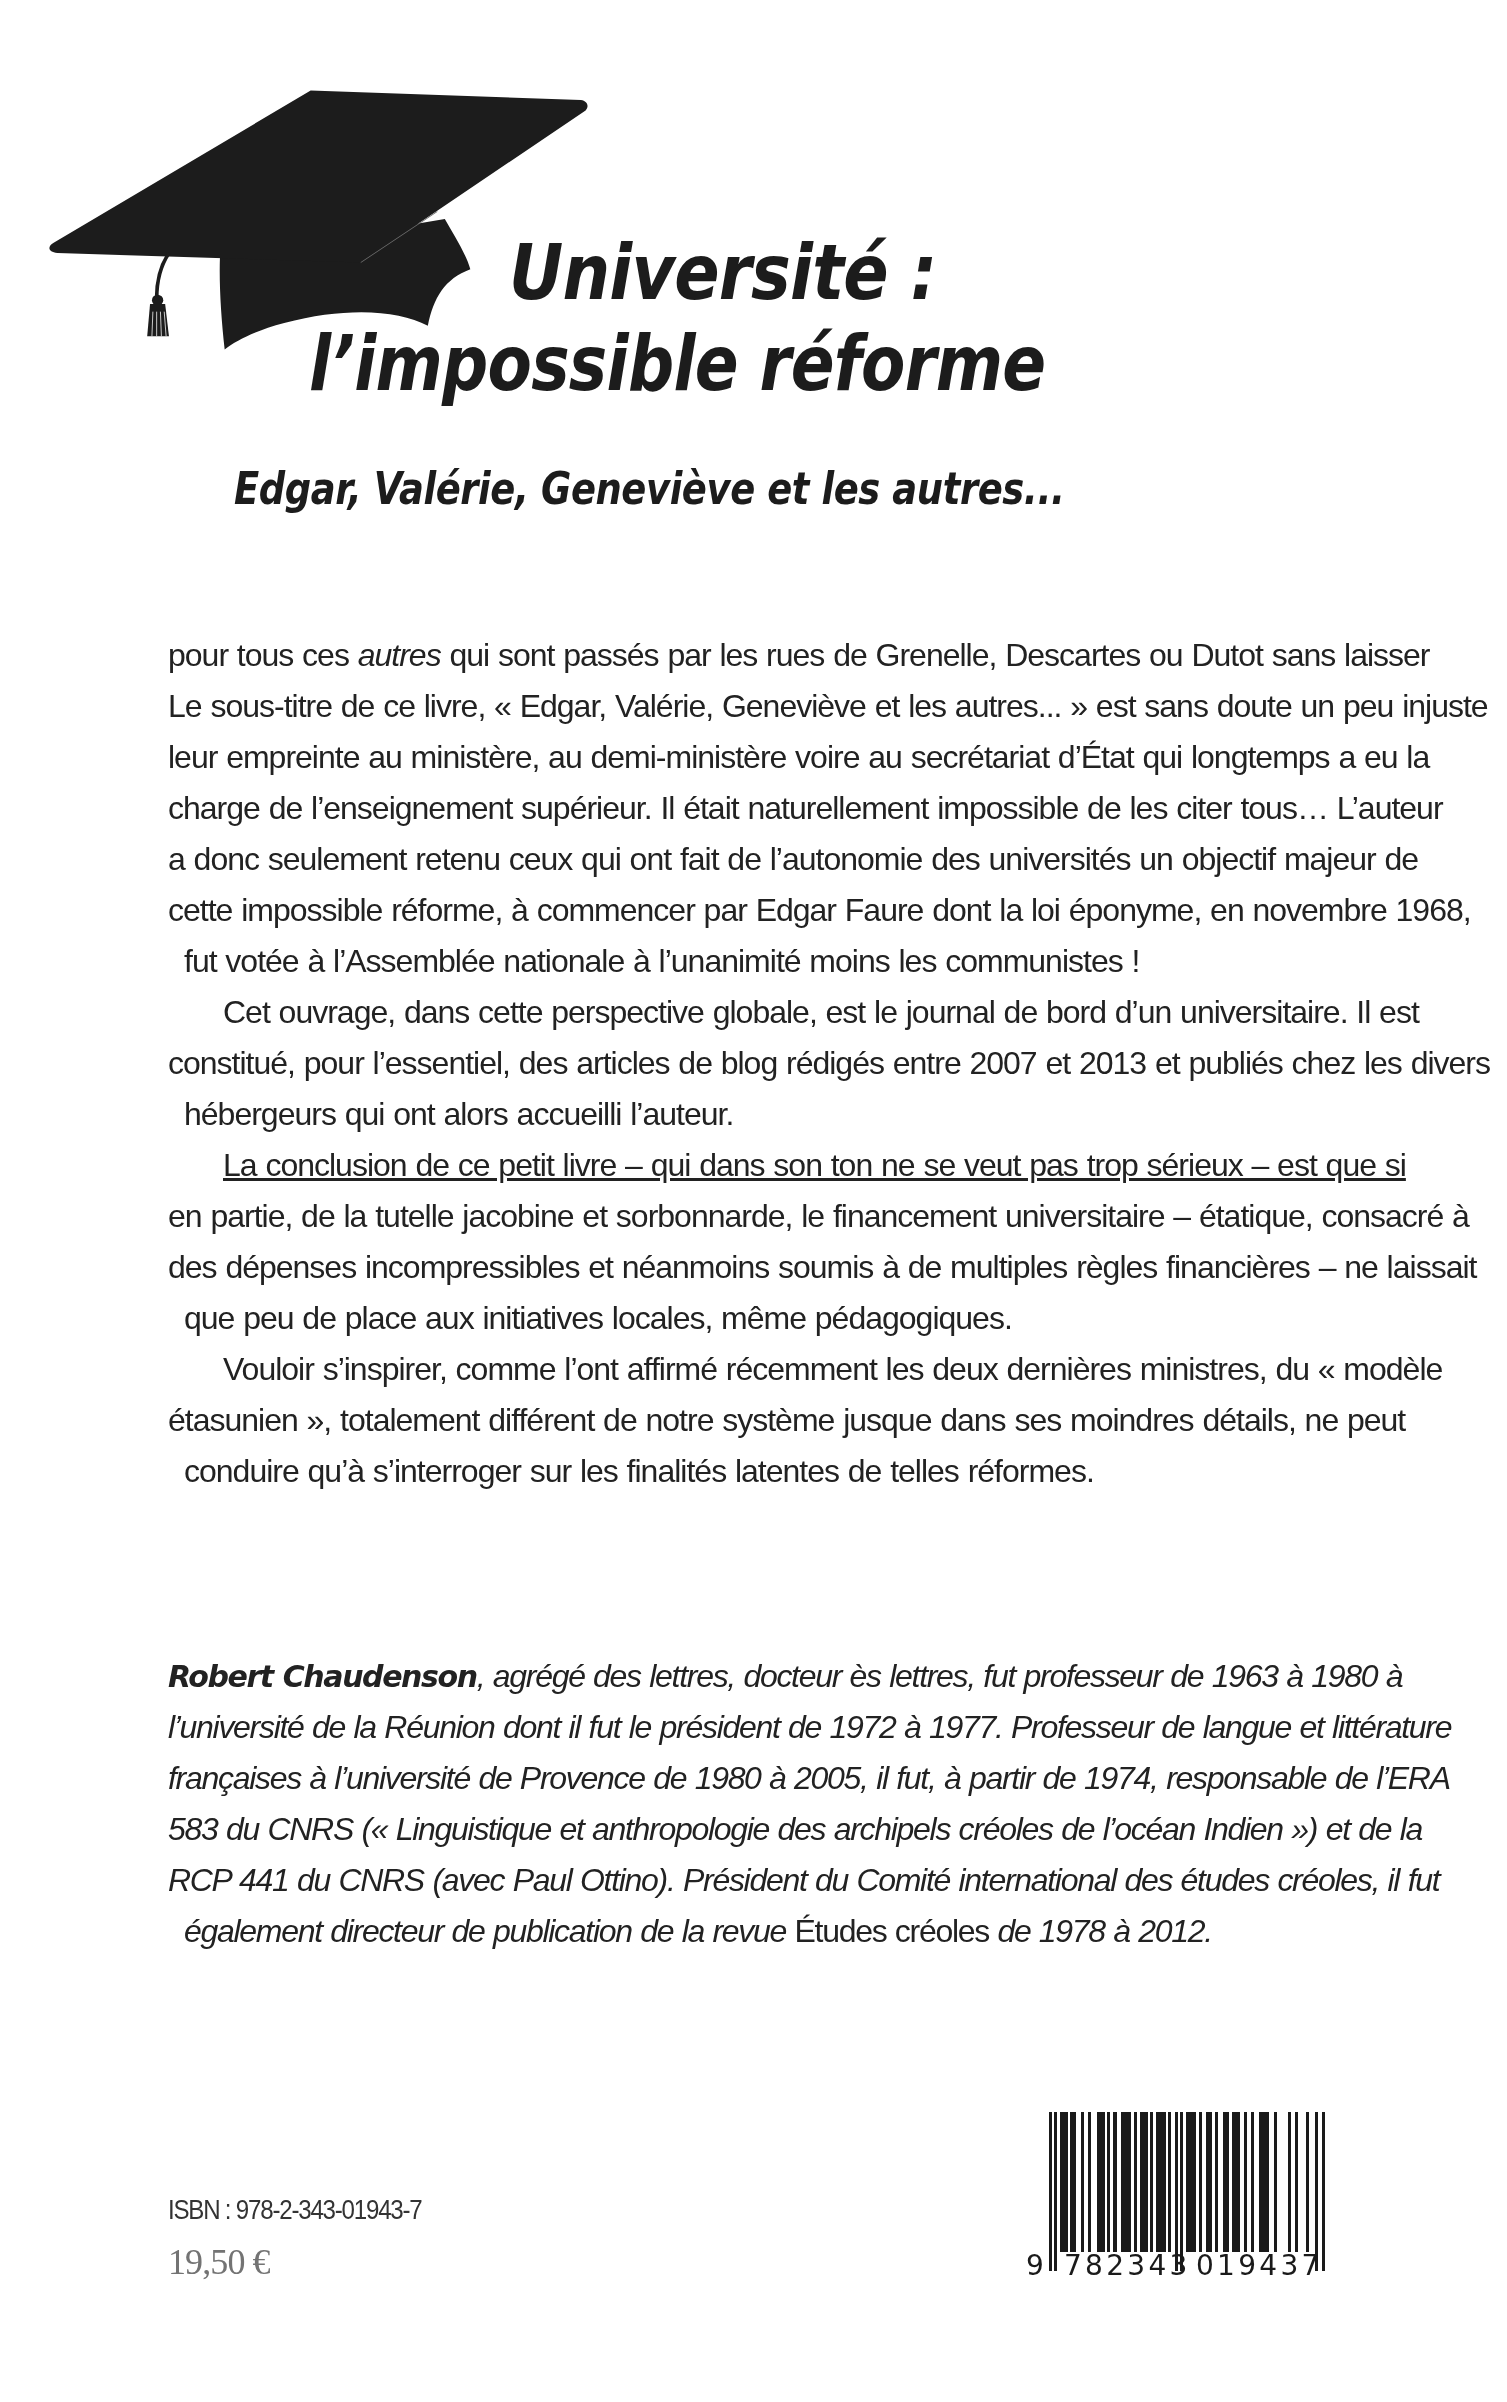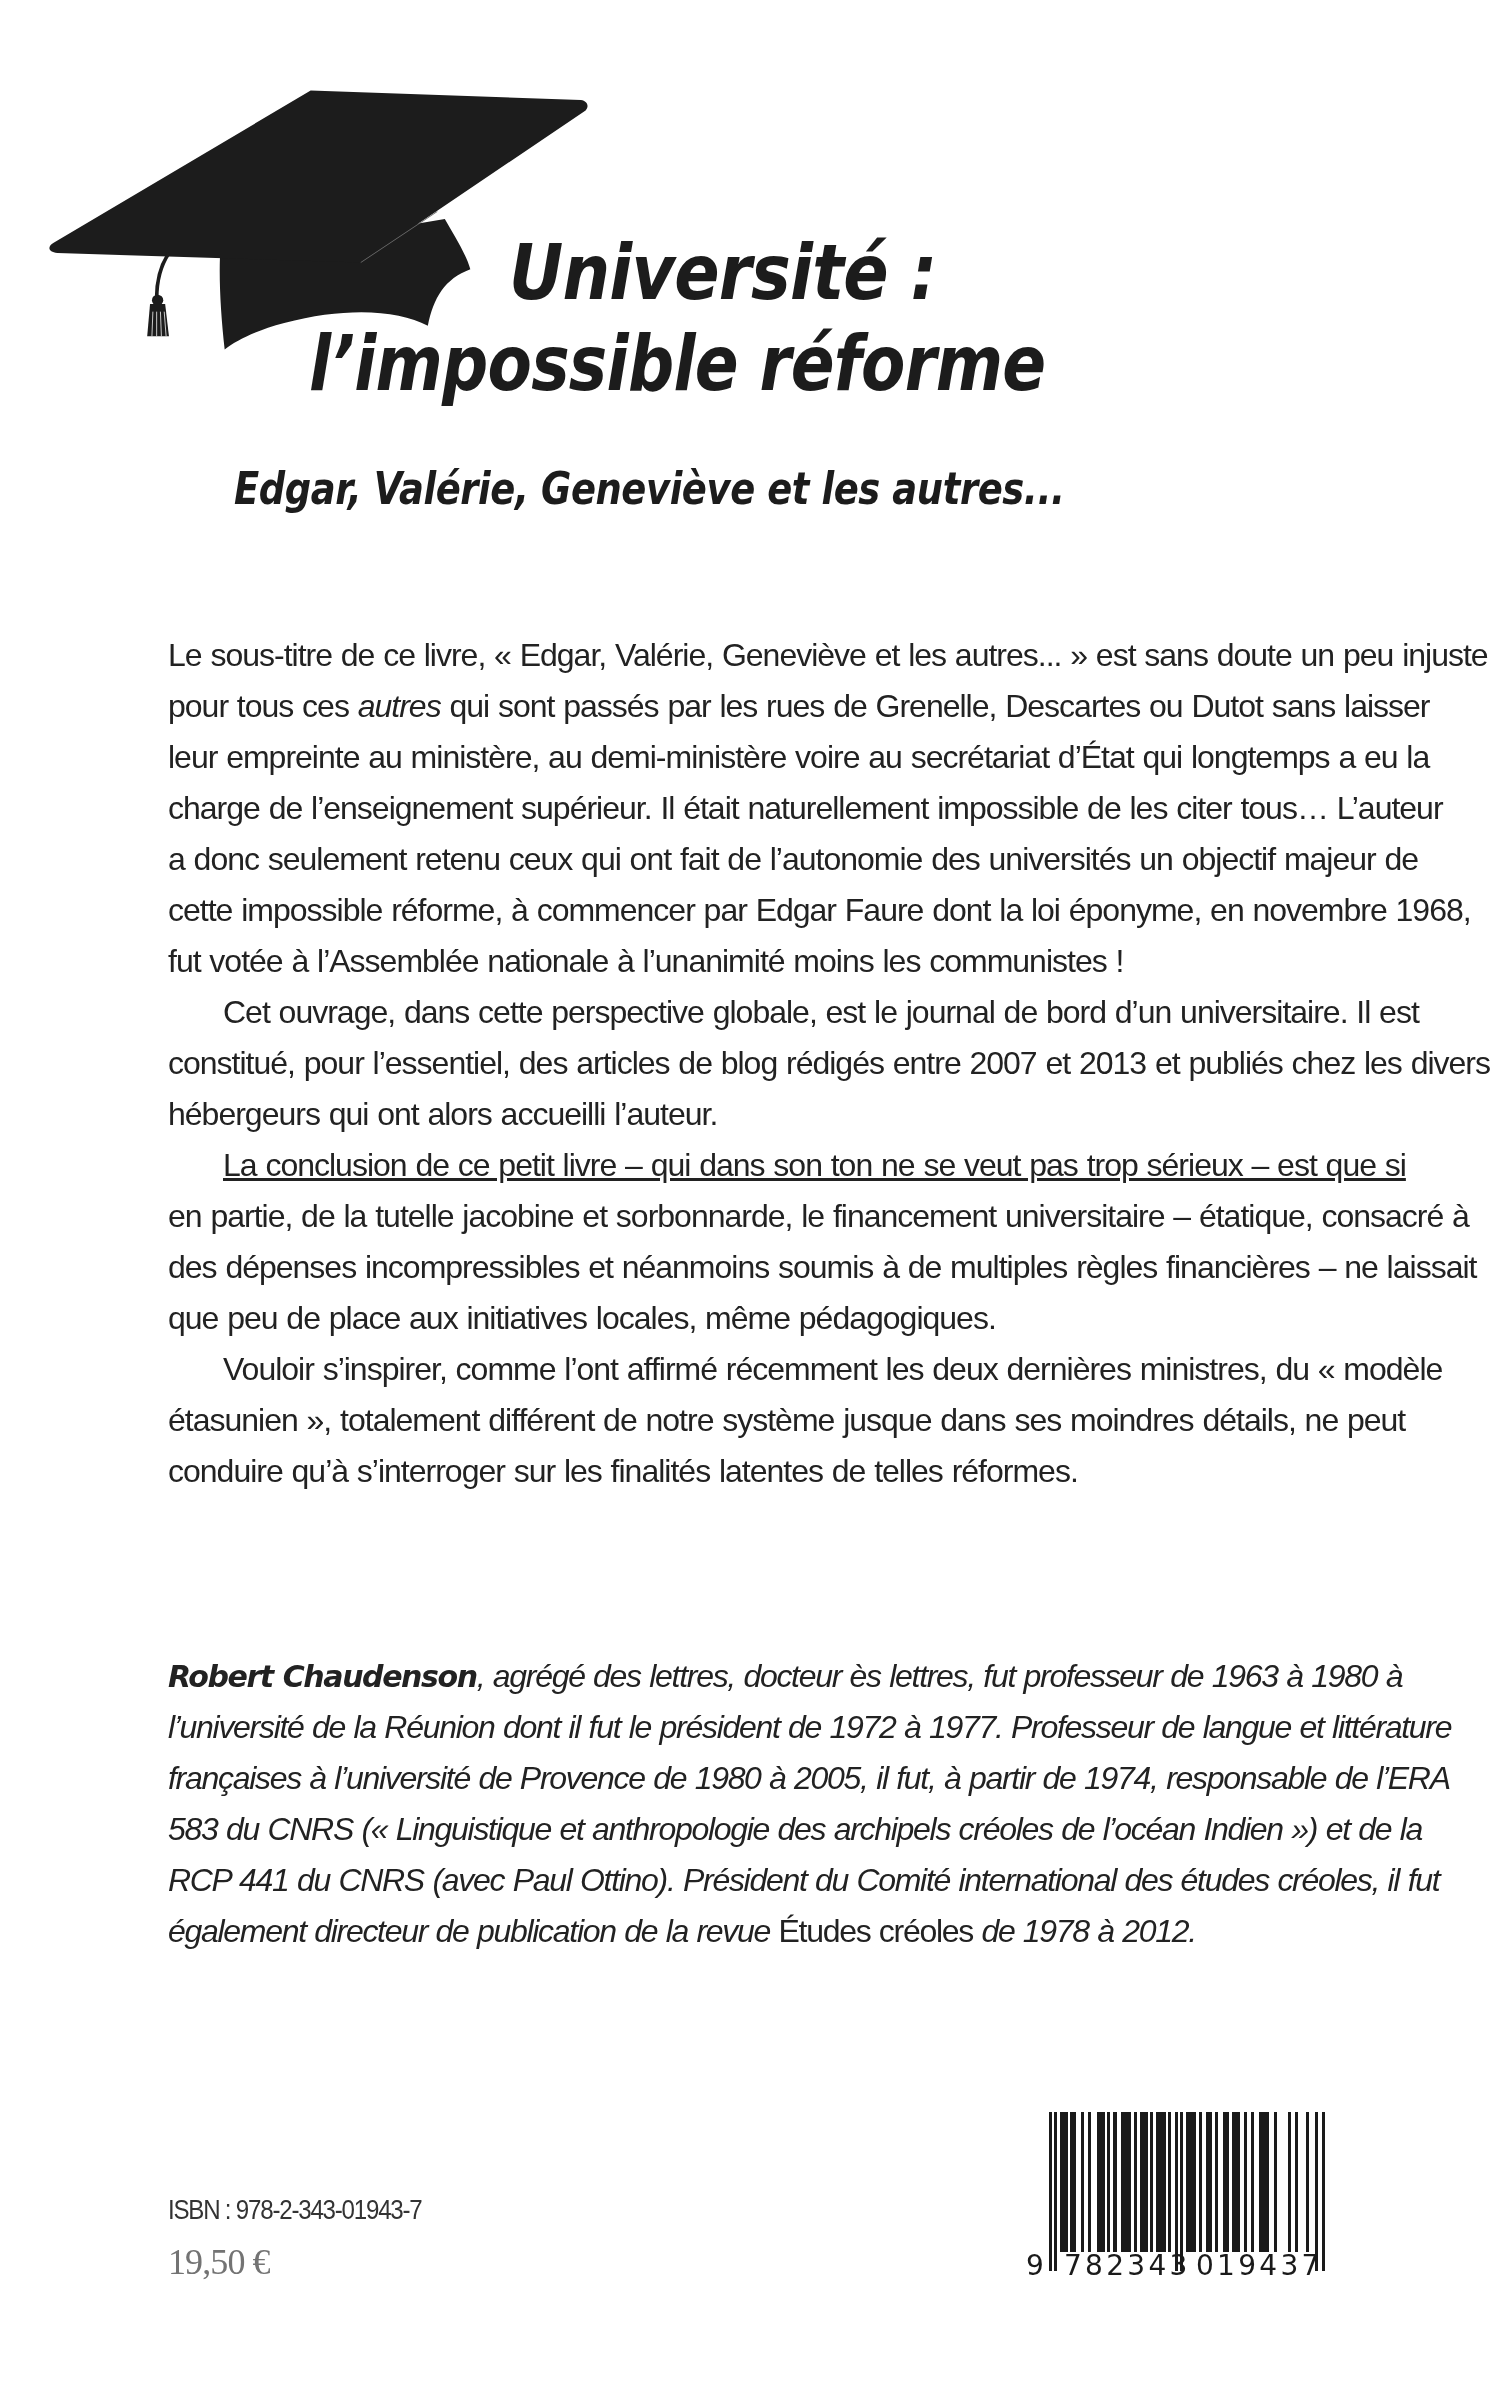--- a/index.html
+++ b/index.html
@@ -22,21 +22,21 @@
 
   
   .body-block {
     left: 168px; width: 1171px;
     font-family: "Liberation Sans", sans-serif;
     font-size: 32px; line-height: 51px;
     color: #222; text-align: justify;
   }
   .body-block p { margin: 0; text-align: justify; text-align-last: left; }
   .line { display: block; white-space: nowrap; text-align: justify; text-align-last: justify; letter-spacing: -1px; word-spacing: 0.9px; }
-  .line.last { text-align-last: left; }
+  .line.last { text-align-last: left; margin-left: 16px; }
   #description { top: 630px; }
 
   #bio {
     top: 1651px;
     font-style: italic;
   }
   #bio .line { letter-spacing: -1.3px; }
   .author-name { font-style: italic; font-weight: bold; font-family: "DejaVu Sans", sans-serif; letter-spacing: -1.4px; font-size: 30px; }
   .roman { font-style: normal; }
 
@@ -83,22 +83,22 @@
     <line x1="173" y1="330" x2="175" y2="356"></line>
   </g>
 </svg>
 
 <div id="title1" class="abs title">Université :</div>
 <div id="title2" class="abs title">l’impossible réforme</div>
 <div id="subtitle" class="abs title">Edgar, Valérie, Geneviève et les autres...</div>
 
 <div id="description" class="abs body-block">
     <p>
+      <span class="line">pour tous ces <em>autres</em> qui sont passés par les rues de Grenelle, Descartes ou Dutot sans laisser</span>
       <span class="line">Le sous-titre de ce livre, « Edgar, Valérie, Geneviève et les autres... » est sans doute un peu injuste</span>
-      <span class="line">pour tous ces <em>autres</em> qui sont passés par les rues de Grenelle, Descartes ou Dutot sans laisser</span>
       <span class="line">leur empreinte au ministère, au demi-ministère voire au secrétariat d’État qui longtemps a eu la</span>
       <span class="line">charge de l’enseignement supérieur. Il était naturellement impossible de les citer tous… L’auteur</span>
       <span class="line">a donc seulement retenu ceux qui ont fait de l’autonomie des universités un objectif majeur de</span>
       <span class="line">cette impossible réforme, à commencer par Edgar Faure dont la loi éponyme, en novembre 1968,</span>
       <span class="line last">fut votée à l’Assemblée nationale à l’unanimité moins les communistes !</span>
     </p>
     <p>
       <span class="line" style="text-indent: 55px;">Cet ouvrage, dans cette perspective globale, est le journal de bord d’un universitaire. Il est</span>
       <span class="line">constitué, pour l’essentiel, des articles de blog rédigés entre 2007 et 2013 et publiés chez les divers</span>
       <span class="line last">hébergeurs qui ont alors accueilli l’auteur.</span>

